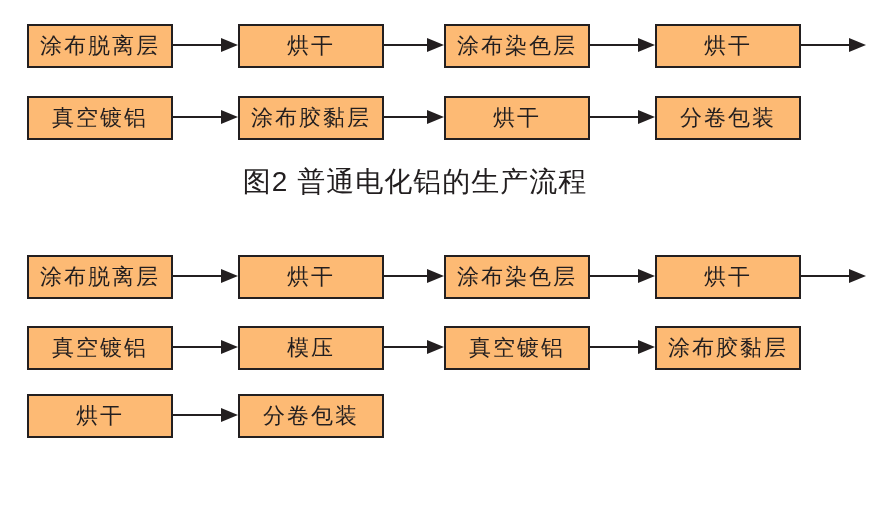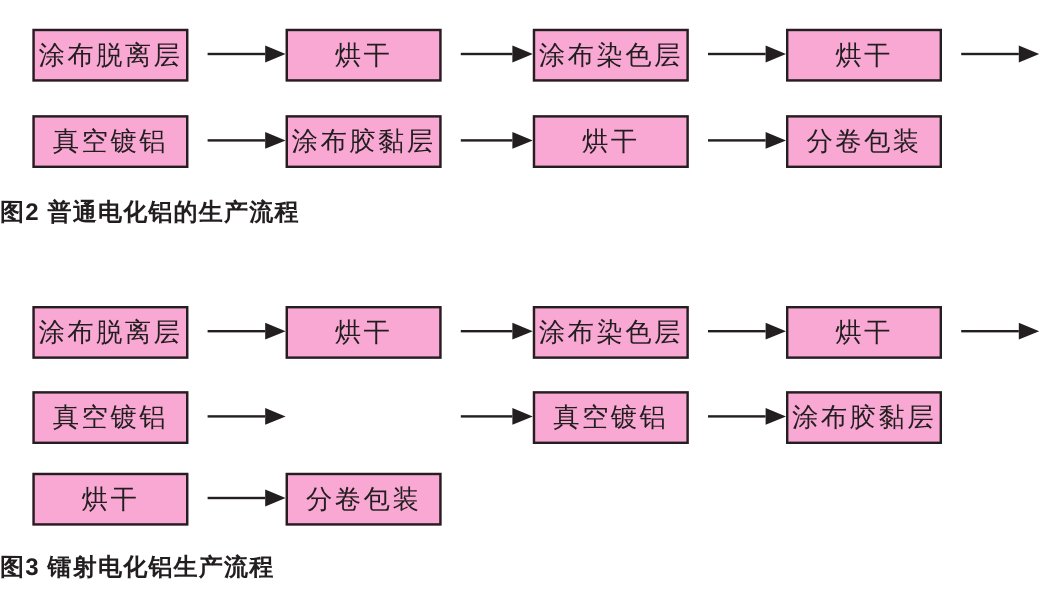--- a/index.html
+++ b/index.html
@@ -1,35 +1,35 @@
 <!DOCTYPE html>
 <html><head>
 <meta charset="utf-8">
 <style>
   html,body{margin:0;padding:0;background:#ffffff;}
   .stage{
     position:relative;width:884px;height:506px;background:#ffffff;
     font-family:"Liberation Sans", sans-serif;color:#221e1f;overflow:hidden;
   }
   .box{
-    position:absolute;width:130px;height:44px;border:2px solid #231f20;
-    box-sizing:border-box;background:#f9a8d4;
+    position:absolute;width:146px;height:44px;border:2px solid #231f20;
+    box-sizing:border-box;background:#fdba74;
     display:flex;align-items:center;justify-content:center;
     font-size:22px;letter-spacing:2px;white-space:nowrap;
   }
   .arrow{position:absolute;height:16px;display:flex;align-items:center;}
   .arrow .shaft{flex:1;height:2px;background:#231f20;}
   .arrow .head{
     width:0;height:0;flex:0 0 auto;
     border-left:17px solid #231f20;
     border-top:7px solid transparent;border-bottom:7px solid transparent;
   }
   .caption{
-    position:absolute;left:0;width:830px;
-    font-size:20px;font-weight:bold;letter-spacing:1px;white-space:nowrap;
+    position:absolute;left:0;width:830px;text-align:center;
+    font-size:28px;font-weight:normal;letter-spacing:1px;white-space:nowrap;
   }
 </style>
 </head>
 <body>
 
 <div class="stage">
 
   <div class="box" style="left:27px;top:24px">
     <span>涂布脱离层</span>
   </div>
@@ -115,20 +115,23 @@
       <i class="head"></i>
   </div>
 
   <div class="box" style="left:27px;top:326px">
     <span>真空镀铝</span>
   </div>
   <div class="arrow" style="left:173px;top:339px;width:65px">
     <i class="shaft"></i>
       <i class="head"></i>
   </div>
+  <div class="box" style="left:238px;top:326px">
+    <span>模压</span>
+  </div>
   <div class="arrow" style="left:384px;top:339px;width:60px">
     <i class="shaft"></i>
       <i class="head"></i>
   </div>
   <div class="box" style="left:444px;top:326px">
     <span>真空镀铝</span>
   </div>
   <div class="arrow" style="left:590px;top:339px;width:65px">
     <i class="shaft"></i>
       <i class="head"></i>
@@ -141,15 +144,14 @@
     <span>烘干</span>
   </div>
   <div class="arrow" style="left:173px;top:407px;width:65px">
     <i class="shaft"></i>
       <i class="head"></i>
   </div>
   <div class="box" style="left:238px;top:394px">
     <span>分卷包装</span>
   </div>
 
-  <div class="caption" style="top:459px">图3 镭射电化铝生产流程</div>
 
 </div>
 
 </body></html>

